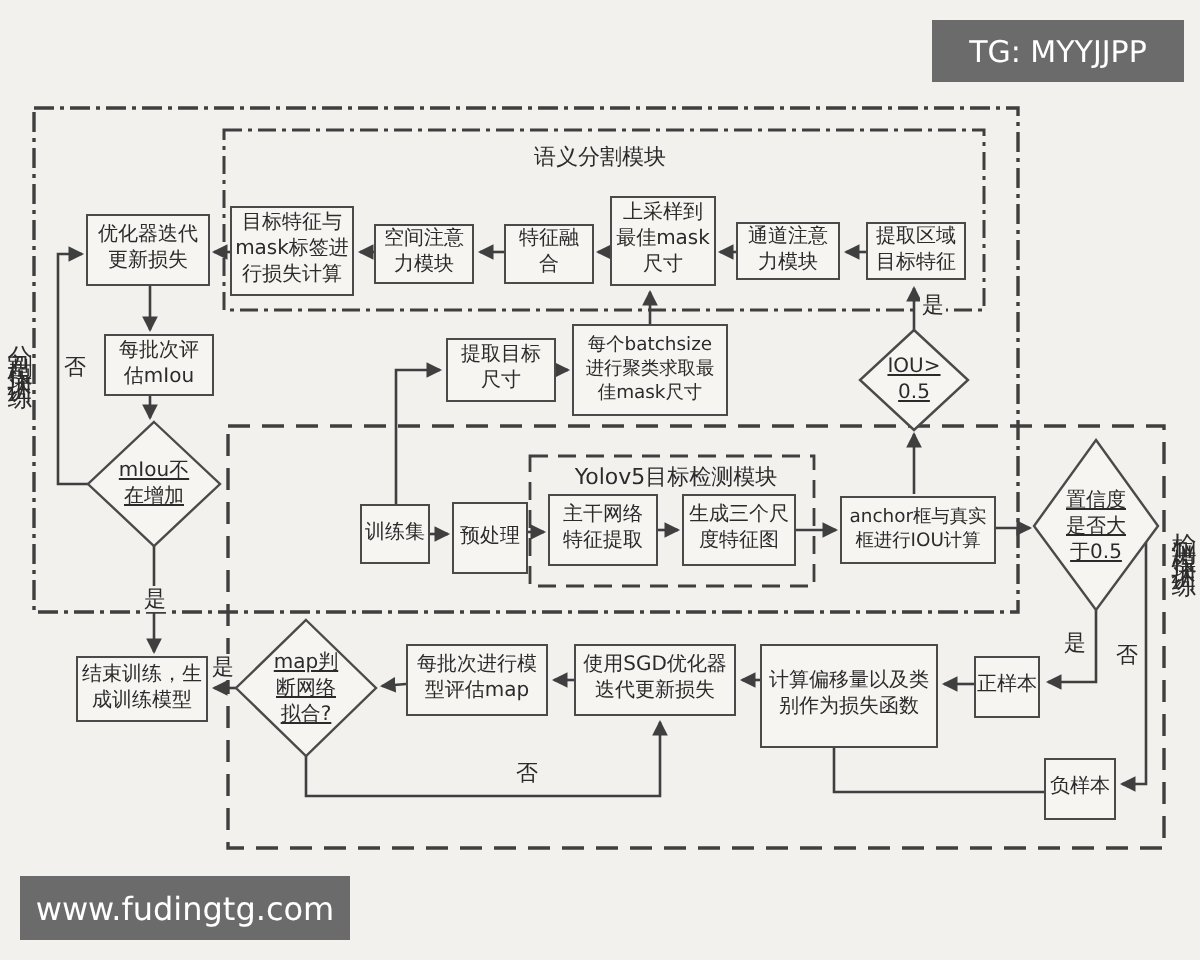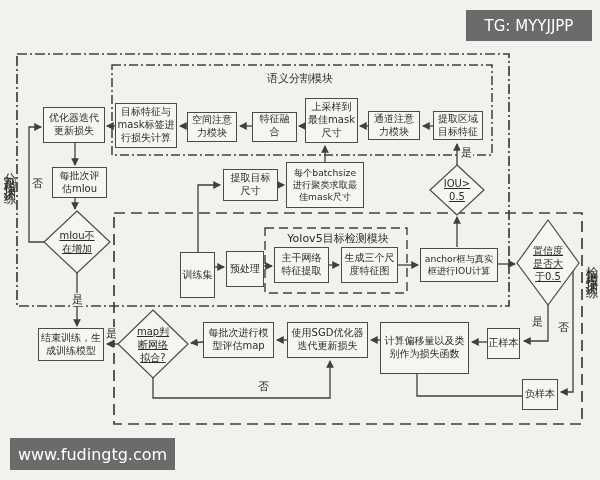--- a/index.html
+++ b/index.html
@@ -97,42 +97,42 @@
   <div class="ctitle" style="left:240px;top:71px;width:120px;">语义分割模块</div>
   <div class="ctitle" style="left:272px;top:231px;width:132px;">Yolov5目标检测模块</div>
 
   <div class="node" style="left:43px;top:107px;width:62px;height:36px;">优化器迭代
 更新损失</div>
   <div class="node" style="left:115px;top:103px;width:62px;height:45px;">目标特征与
 mask标签进
 行损失计算</div>
   <div class="node" style="left:187px;top:112px;width:50px;height:30px;">空间注意
 力模块</div>
-  <div class="node" style="left:252px;top:112px;width:45px;height:30px;font-family:Liberation Mono, monospace;">特征融
+  <div class="node" style="left:252px;top:112px;width:45px;height:30px;">特征融
 合</div>
   <div class="node" style="left:305px;top:98px;width:53px;height:45px;">上采样到
 最佳mask
 尺寸</div>
   <div class="node" style="left:368px;top:111px;width:52px;height:29px;">通道注意
 力模块</div>
   <div class="node" style="left:433px;top:111px;width:50px;height:29px;">提取区域
 目标特征</div>
 
   <div class="node" style="left:52px;top:167px;width:55px;height:31px;">每批次评
 估mIou</div>
   <div class="node" style="left:38px;top:328px;width:66px;height:33px;">结束训练，生
 成训练模型</div>
 
   <div class="node" style="left:223px;top:169px;width:55px;height:32px;">提取目标
 尺寸</div>
   <div class="node small" style="left:286px;top:162px;width:78px;height:46px;">每个batchsize
 进行聚类求取最
 佳mask尺寸</div>
 
-  <div class="node" style="left:180px;top:252px;width:35px;height:46px;">训练集</div>
+  <div class="node" style="left:180px;top:252px;width:35px;height:30px;">训练集</div>
   <div class="node" style="left:226px;top:251px;width:38px;height:36px;">预处理</div>
   <div class="node" style="left:274px;top:247px;width:55px;height:36px;">主干网络
 特征提取</div>
   <div class="node" style="left:341px;top:247px;width:57px;height:36px;">生成三个尺
 度特征图</div>
   <div class="node small" style="left:420px;top:248px;width:78px;height:34px;">anchor框与真实
 框进行IOU计算</div>
 
   <div class="node" style="left:203px;top:322px;width:71px;height:36px;">每批次进行模
 型评估map</div>

